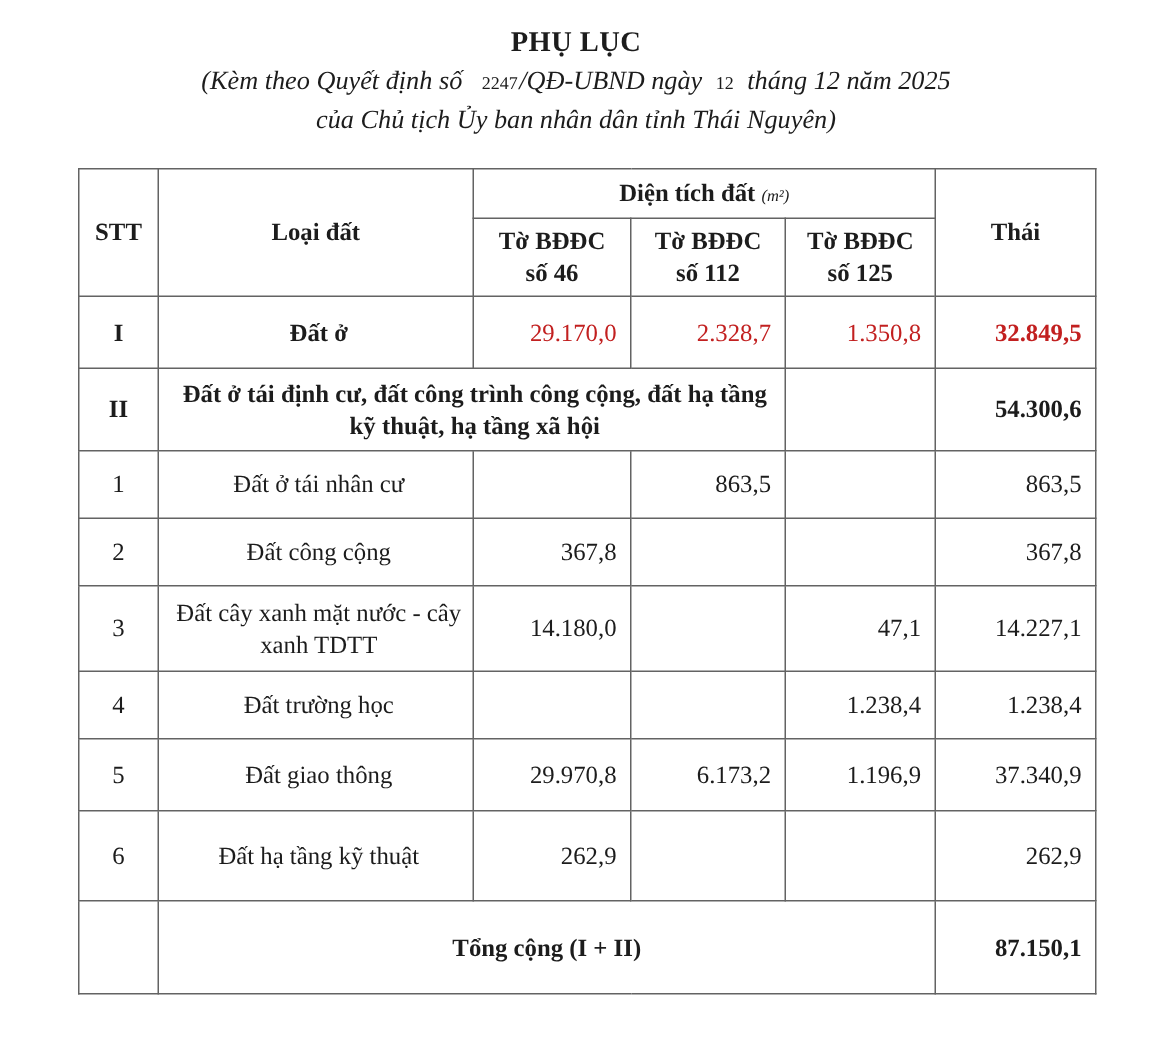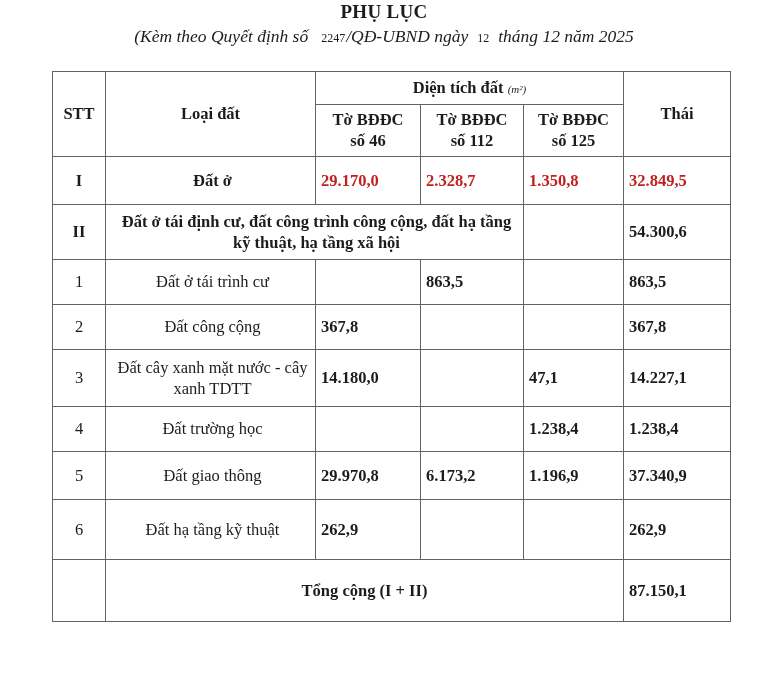--- a/index.html
+++ b/index.html
@@ -8,20 +8,21 @@
     background: #ffffff;
   }
   .page {
     position: relative;
     width: 768px;
     height: 697px;
     background: var(--page-bg, #ffffff);
     color: var(--text-color, #1c1c1c);
     font-family: "Liberation Serif", "DejaVu Serif", serif;
     box-sizing: border-box;
+    padding-top: 17px;
     overflow: hidden;
   }
   .doc-title {
     text-align: center;
     font-weight: bold;
     font-size: 19px;
     line-height: 24px;
     letter-spacing: 0.3px;
   }
   .doc-sub {
@@ -58,34 +59,35 @@
     line-height: 1.25;
   }
   .sheet-head { white-space: pre-line; font-family: Liberation Serif, serif; }
   .unit {
     font-style: italic;
     font-weight: normal;
     font-size: 11px;
   }
   td.stt  { text-align: center; }
   td.label{ text-align: center; padding-left: 11px; padding-right: 7px; line-height: 1.3; }
-  td.num  { padding-right: 9px; font-weight: bold; }
+  td.num  { text-align: right; padding-right: 9px; }
   .bold   { font-weight: bold; }
   .red    { color: var(--accent-red, #c22020); }
   td.footer-label { text-align: center; font-weight: bold; }
 </style>
 </head>
 <body>
 
 <div class="page">
 
   <div class="doc-title">PHỤ LỤC</div>
 
   <div class="doc-sub"><span>(Kèm theo Quyết định số</span><span class="inserted-num num-decision">2247</span><span>/QĐ-UBND ngày</span><span class="inserted-num num-day">12</span><span>tháng 12 năm 2025</span></div>
 
+  <div class="doc-sub">của Chủ tịch Ủy ban nhân dân tỉnh Thái Nguyên)</div>
 
   <table class="appendix">
     <colgroup>
       <col style="width:53px">
         <col style="width:210px">
         <col style="width:105px">
       <col style="width:103px">
         <col style="width:100px">
         <col style="width:107px">
     </colgroup>
@@ -115,21 +117,21 @@
         <td class="num red bold">32.849,5</td>
       </tr>
       <tr style="height:55px">
         <td class="stt bold">II</td>
         <td class="label bold" colspan="3">Đất ở tái định cư, đất công trình công cộng, đất hạ tầng kỹ thuật, hạ tầng xã hội</td>
         <td class="num"></td>
         <td class="num bold">54.300,6</td>
       </tr>
       <tr style="height:45px">
         <td class="stt">1</td>
-        <td class="label">Đất ở tái trình cư</td>
+        <td class="label">Đất ở tái nhân cư</td>
         <td class="num"></td>
         <td class="num">863,5</td>
         <td class="num"></td>
         <td class="num">863,5</td>
       </tr>
       <tr style="height:45px">
         <td class="stt">2</td>
         <td class="label">Đất công cộng</td>
         <td class="num">367,8</td>
         <td class="num"></td>

